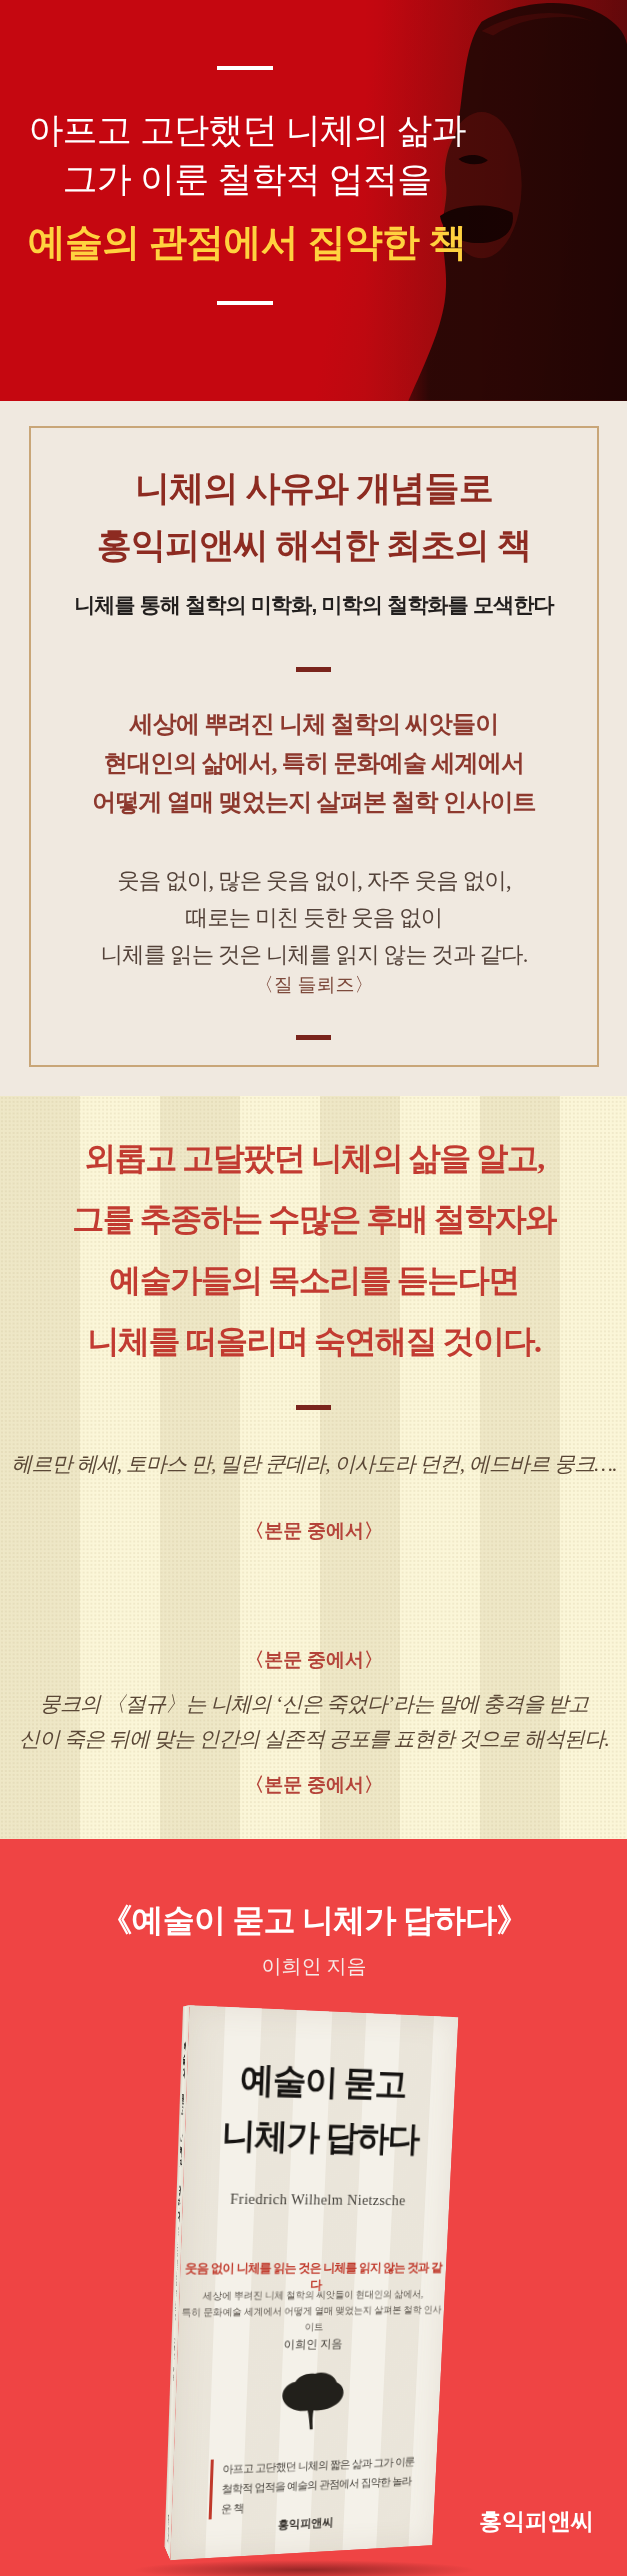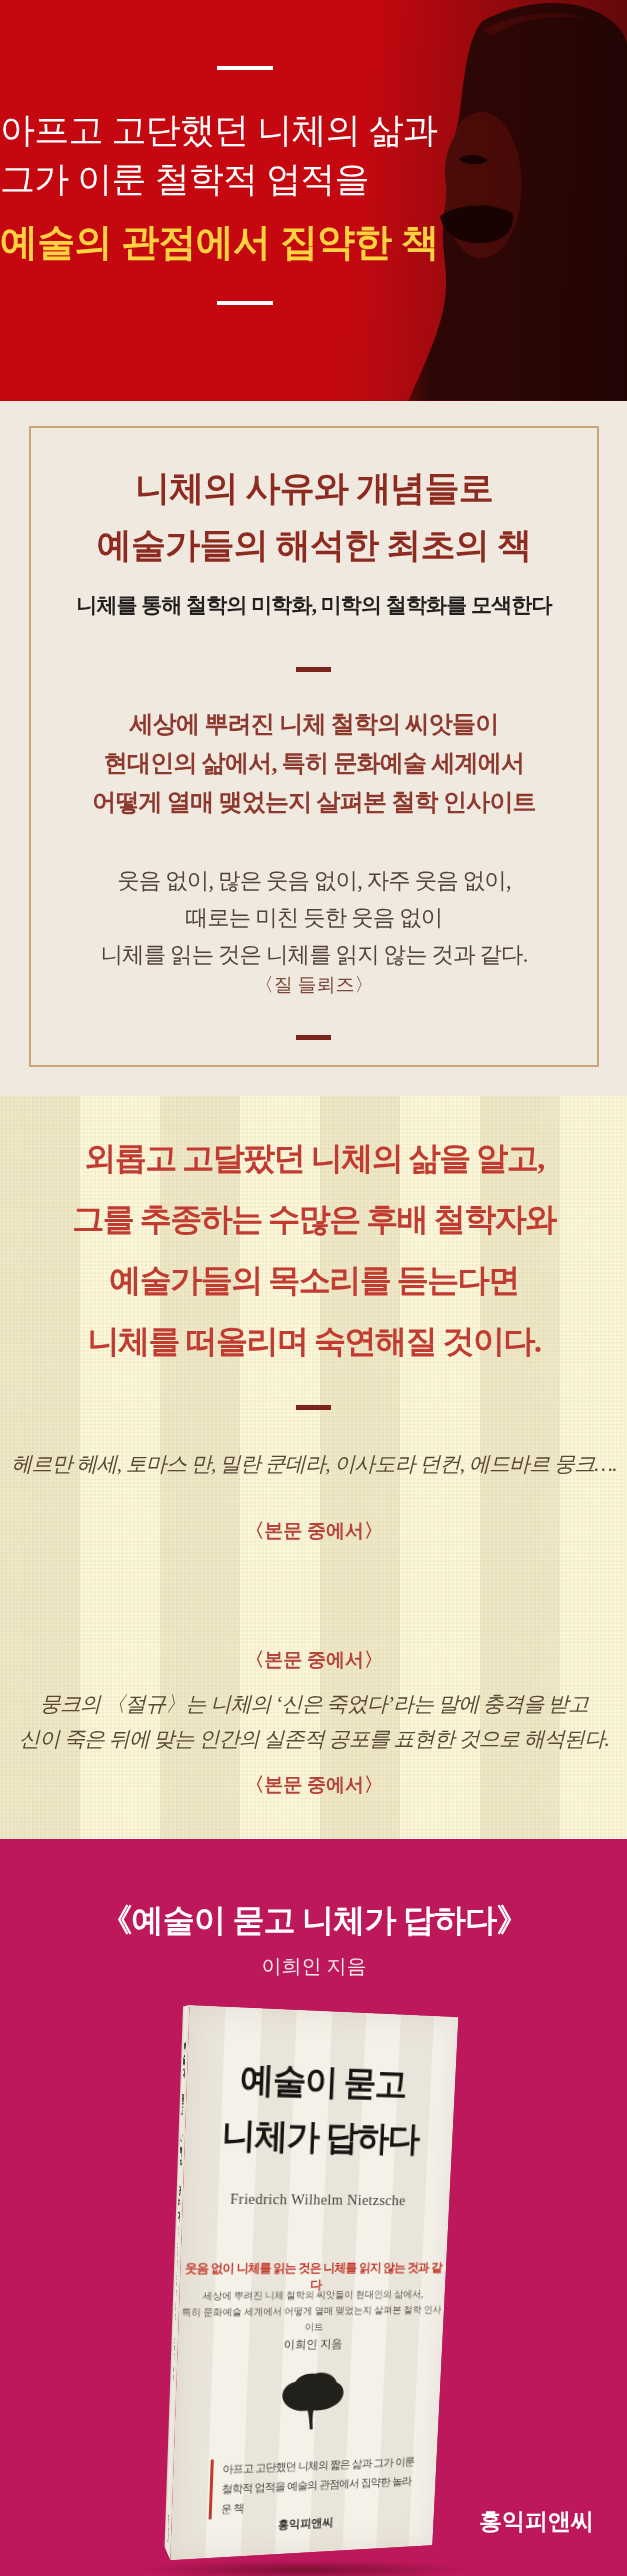--- a/index.html
+++ b/index.html
@@ -4,55 +4,55 @@
 <style>
   html,body{margin:0;padding:0;background:#444;}
   .page{position:relative;width:628px;height:2576px;margin:0 auto;overflow:hidden;
         font-family:"Liberation Serif", serif;}
   .abs{position:absolute;}
   .ctr{left:0;width:100%;text-align:center;}
 
   
   .hero{top:0;height:401px;width:628px;
     background:linear-gradient(100deg,#c50710 0%,#c50710 55%,#ae0c10 74%,#8e1113 100%);}
-  .hero-col{left:0;width:494px;text-align:left;}
+  .hero-col{left:0;width:494px;text-align:center;}
   .hero-line{font-family:"Liberation Sans",sans-serif;font-weight:300;
     font-size:35px;line-height:43px;color:#ffffff;letter-spacing:-0.8px;}
   .hero-accent{font-family:"Liberation Sans",sans-serif;font-weight:800;
     font-size:38px;line-height:46px;color:#ffd23f;letter-spacing:-0.8px;}
   .wdiv{width:56px;height:3.9px;background:#ffffff;left:217px;}
   .portrait-wrap{right:0;top:0;width:262px;height:401px;
     -webkit-mask-image:linear-gradient(to right,transparent 0,#000 24%);
             mask-image:linear-gradient(to right,transparent 0,#000 24%);}
   .hero-shade{top:0;left:0;width:628px;height:401px;pointer-events:none;
     background:linear-gradient(to right,rgba(0,0,0,0) 58%,rgba(40,0,0,.22) 80%,rgba(20,0,0,.42) 100%);}
 
   
   .intro{top:401px;height:695px;width:628px;background:#f0e9e0;}
   .frame{left:28.5px;top:25px;width:566px;height:637px;border:2.3px solid #c9a678;}
   .intro-title{font-weight:700;font-size:35px;line-height:57px;color:#8d2b21;letter-spacing:-0.8px;}
-  .intro-sub{font-family:Liberation Serif, serif;font-weight:700;
+  .intro-sub{font-family:Liberation Sans, sans-serif;font-weight:700;
     font-size:21px;line-height:28px;color:#221f1e;letter-spacing:-0.8px;}
   .mdiv{width:35px;height:4.6px;background:#7a241c;left:296px;}
   .insight{font-size:24px;line-height:39px;color:#8d392e;font-weight:600;letter-spacing:-0.8px;}
   .quote{font-size:22.4px;line-height:37px;color:#54433a;letter-spacing:-0.8px;}
   .cite-deleuze{font-size:19px;line-height:25px;color:#7d4a3c;}
 
   
   .praise{top:1096px;height:743px;width:628px;background-color:#fbf6d8;
     background-image:
       repeating-linear-gradient(90deg, rgba(187,172,128,.20) 0 80px, rgba(0,0,0,0) 80px 160px),
       radial-gradient(rgba(160,140,90,.12) 0.8px, rgba(0,0,0,0) 1px);
     background-size:auto, 3.9px 3.9px;}
   .headline{font-weight:700;font-size:32px;line-height:61px;color:#c23b31;letter-spacing:-1.5px;}
   .excerpt{font-size:21px;line-height:35px;color:#5a4736;letter-spacing:-0.8px;font-style:italic;}
   .cite{font-size:19px;line-height:25px;color:#b5443a;font-weight:600;}
 
   
-  .bookban{top:1839px;height:737px;width:628px;background:#be185d;}
+  .bookban{top:1839px;height:737px;width:628px;background:#ef4444;}
   .book-title{font-weight:700;font-size:32px;line-height:42px;color:#ffffff;letter-spacing:-0.8px;}
   .book-author{font-size:20px;line-height:26px;color:#f6e9e6;}
   .pub-logo{font-family:"Liberation Sans",sans-serif;font-weight:800;
     font-size:23px;line-height:29px;color:#ffffff;right:34px;text-align:right;}
 
   
   .scene{left:143px;top:166px;width:339px;height:575px;perspective:1157px;perspective-origin:15% 22%;}
   .book3d{position:absolute;left:31px;top:7.7px;width:274px;height:540px;
     transform-style:preserve-3d;transform:rotateY(12deg) rotateX(-4deg) rotate(1.2deg);}
   .face{position:absolute;}
@@ -105,21 +105,21 @@
     <div class="abs wdiv" style="top:66px"></div>
     <div class="abs hero-col hero-line" style="top:108px">아프고 고단했던 니체의 삶과</div>
     <div class="abs hero-col hero-line" style="top:157px">그가 이룬 철학적 업적을</div>
     <div class="abs hero-col hero-accent" style="top:219px">예술의 관점에서 집약한 책</div>
     <div class="abs wdiv" style="top:301px"></div>
   </section>
 
   <section class="abs intro">
     <div class="abs frame"></div>
     <div class="abs ctr intro-title" style="top:59px">니체의 사유와 개념들로</div>
-    <div class="abs ctr intro-title" style="top:116px">예술가들의 해석한 최초의 책</div>
+    <div class="abs ctr intro-title" style="top:116px">홍익피앤씨 해석한 최초의 책</div>
     <div class="abs ctr intro-sub" style="top:190px">니체를 통해 철학의 미학화, 미학의 철학화를 모색한다</div>
     <div class="abs mdiv" style="top:266px"></div>
     <div class="abs ctr insight" style="top:304px">
       <div>세상에 뿌려진 니체 철학의 씨앗들이</div>
       <div>현대인의 삶에서, 특히 문화예술 세계에서</div>
       <div>어떻게 열매 맺었는지 살펴본 철학 인사이트</div>
     </div>
     <div class="abs ctr quote" style="top:461px">
       <div>웃음 없이, 많은 웃음 없이, 자주 웃음 없이,</div>
       <div>때로는 미친 듯한 웃음 없이</div>

